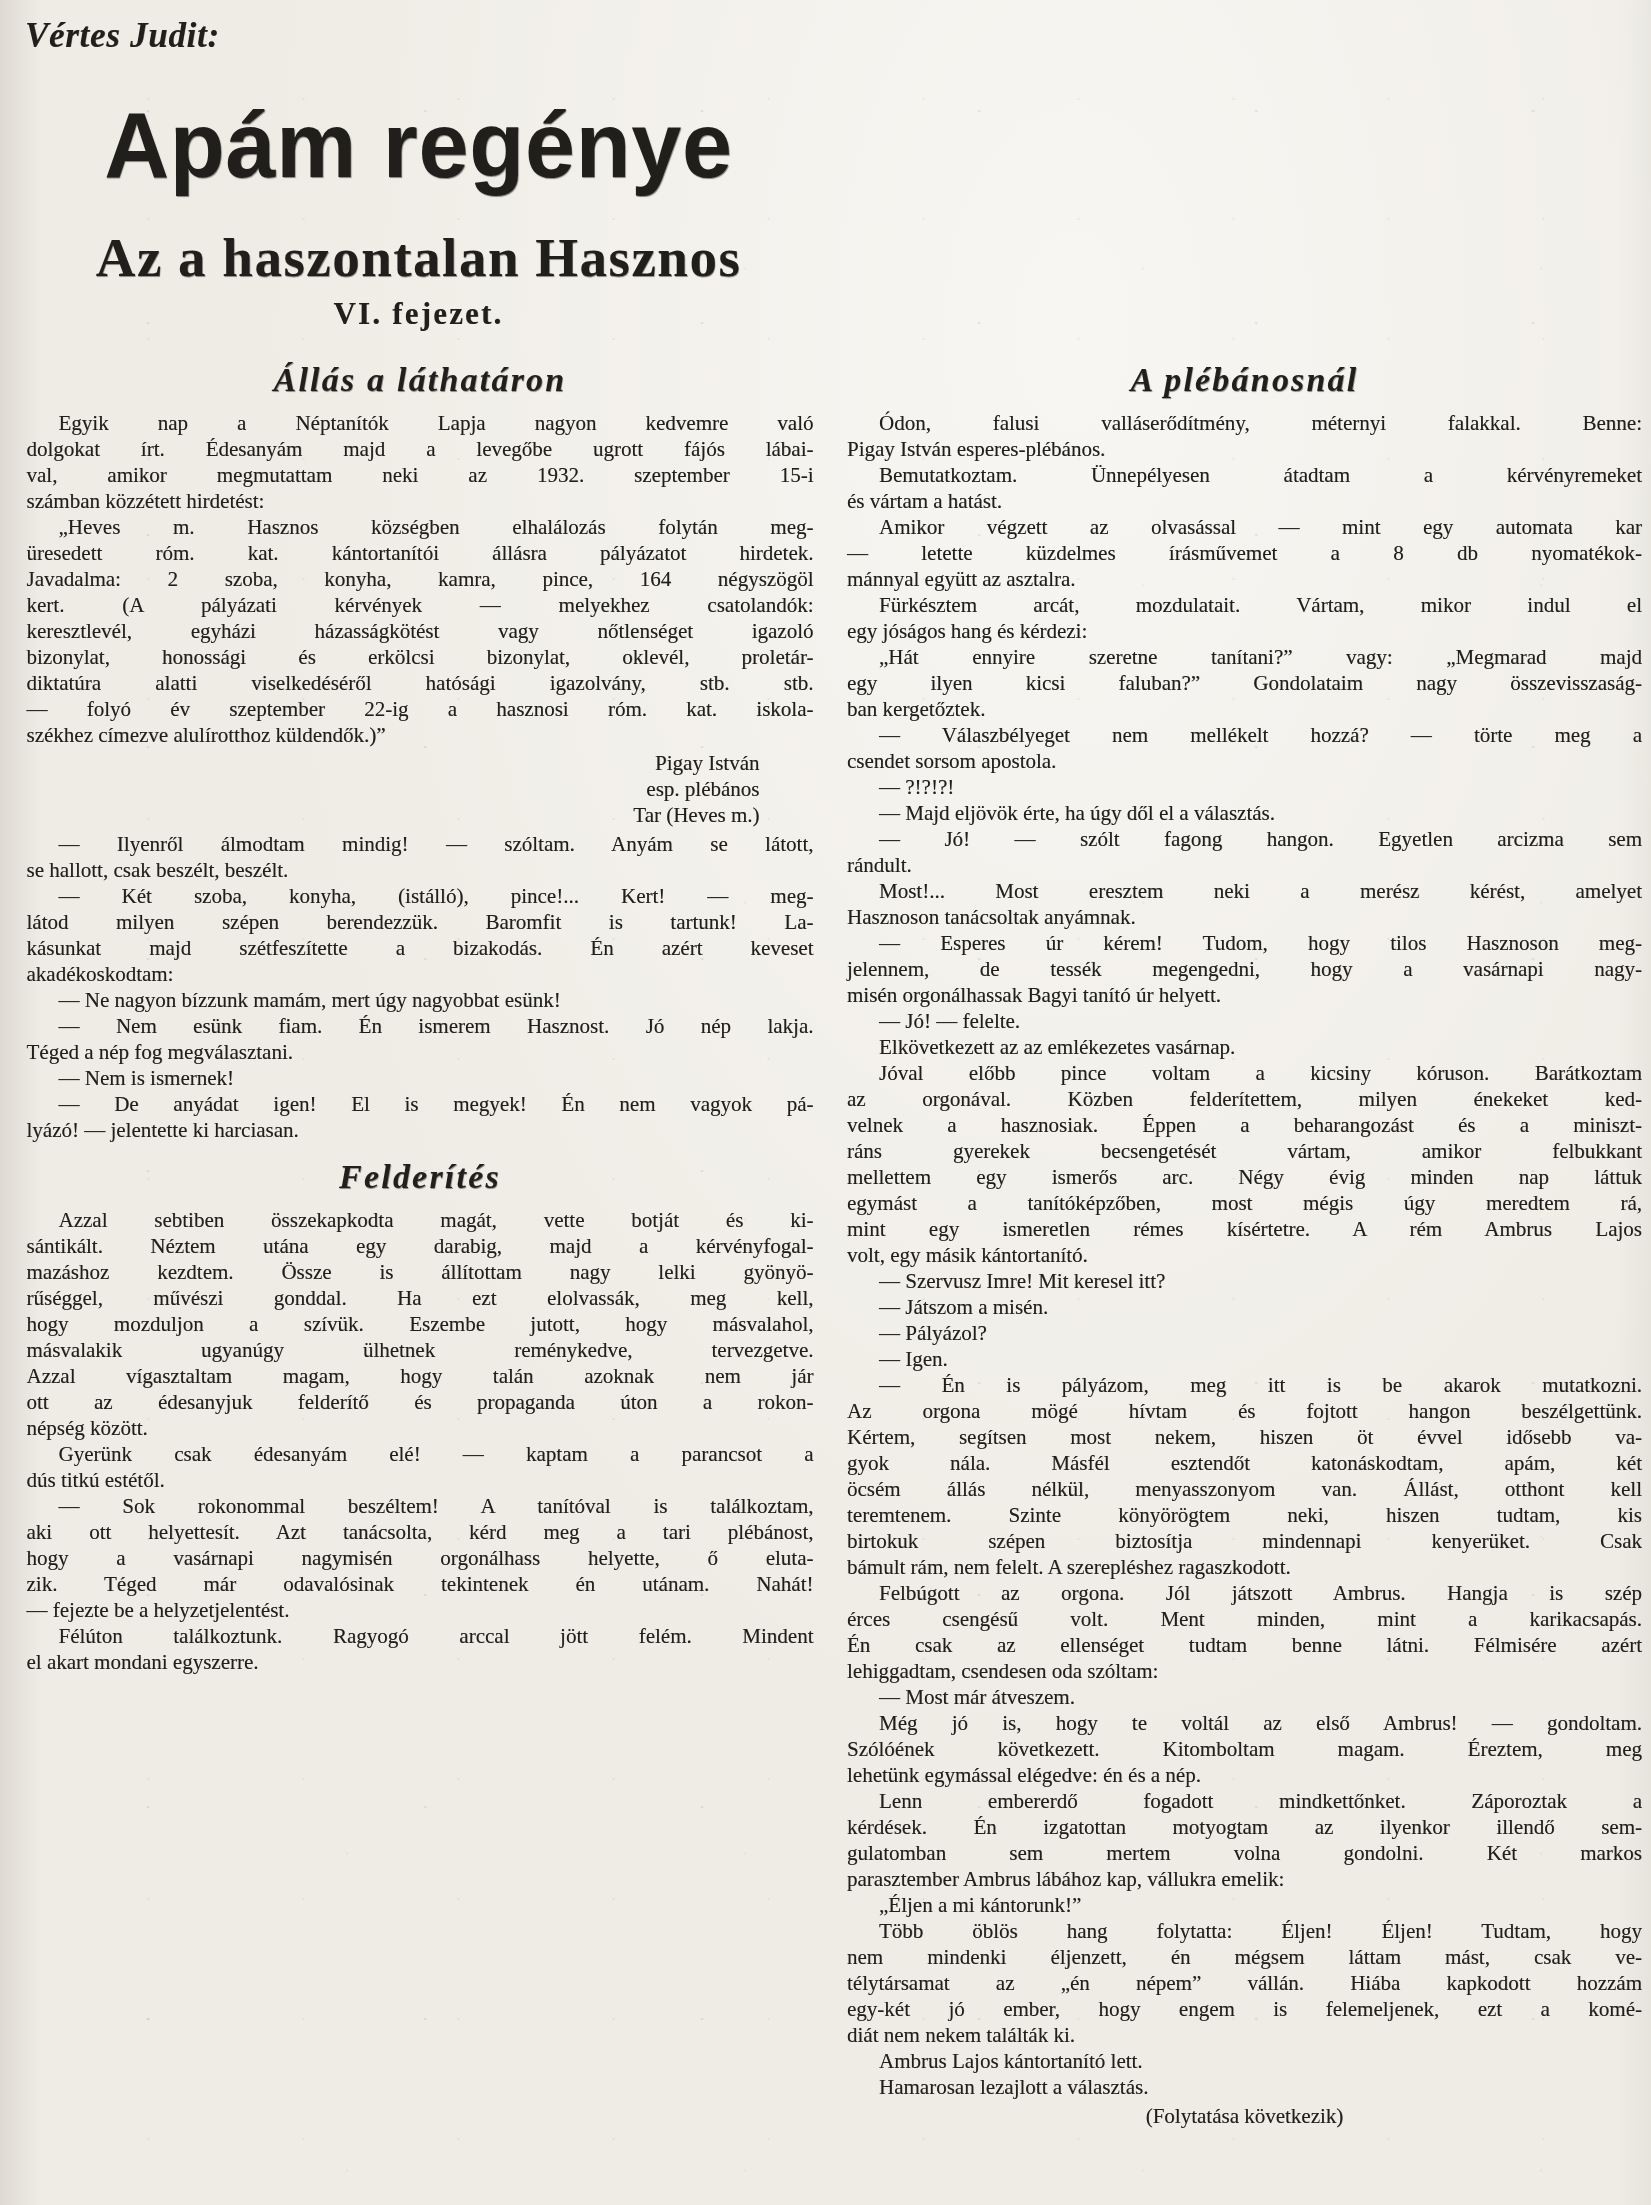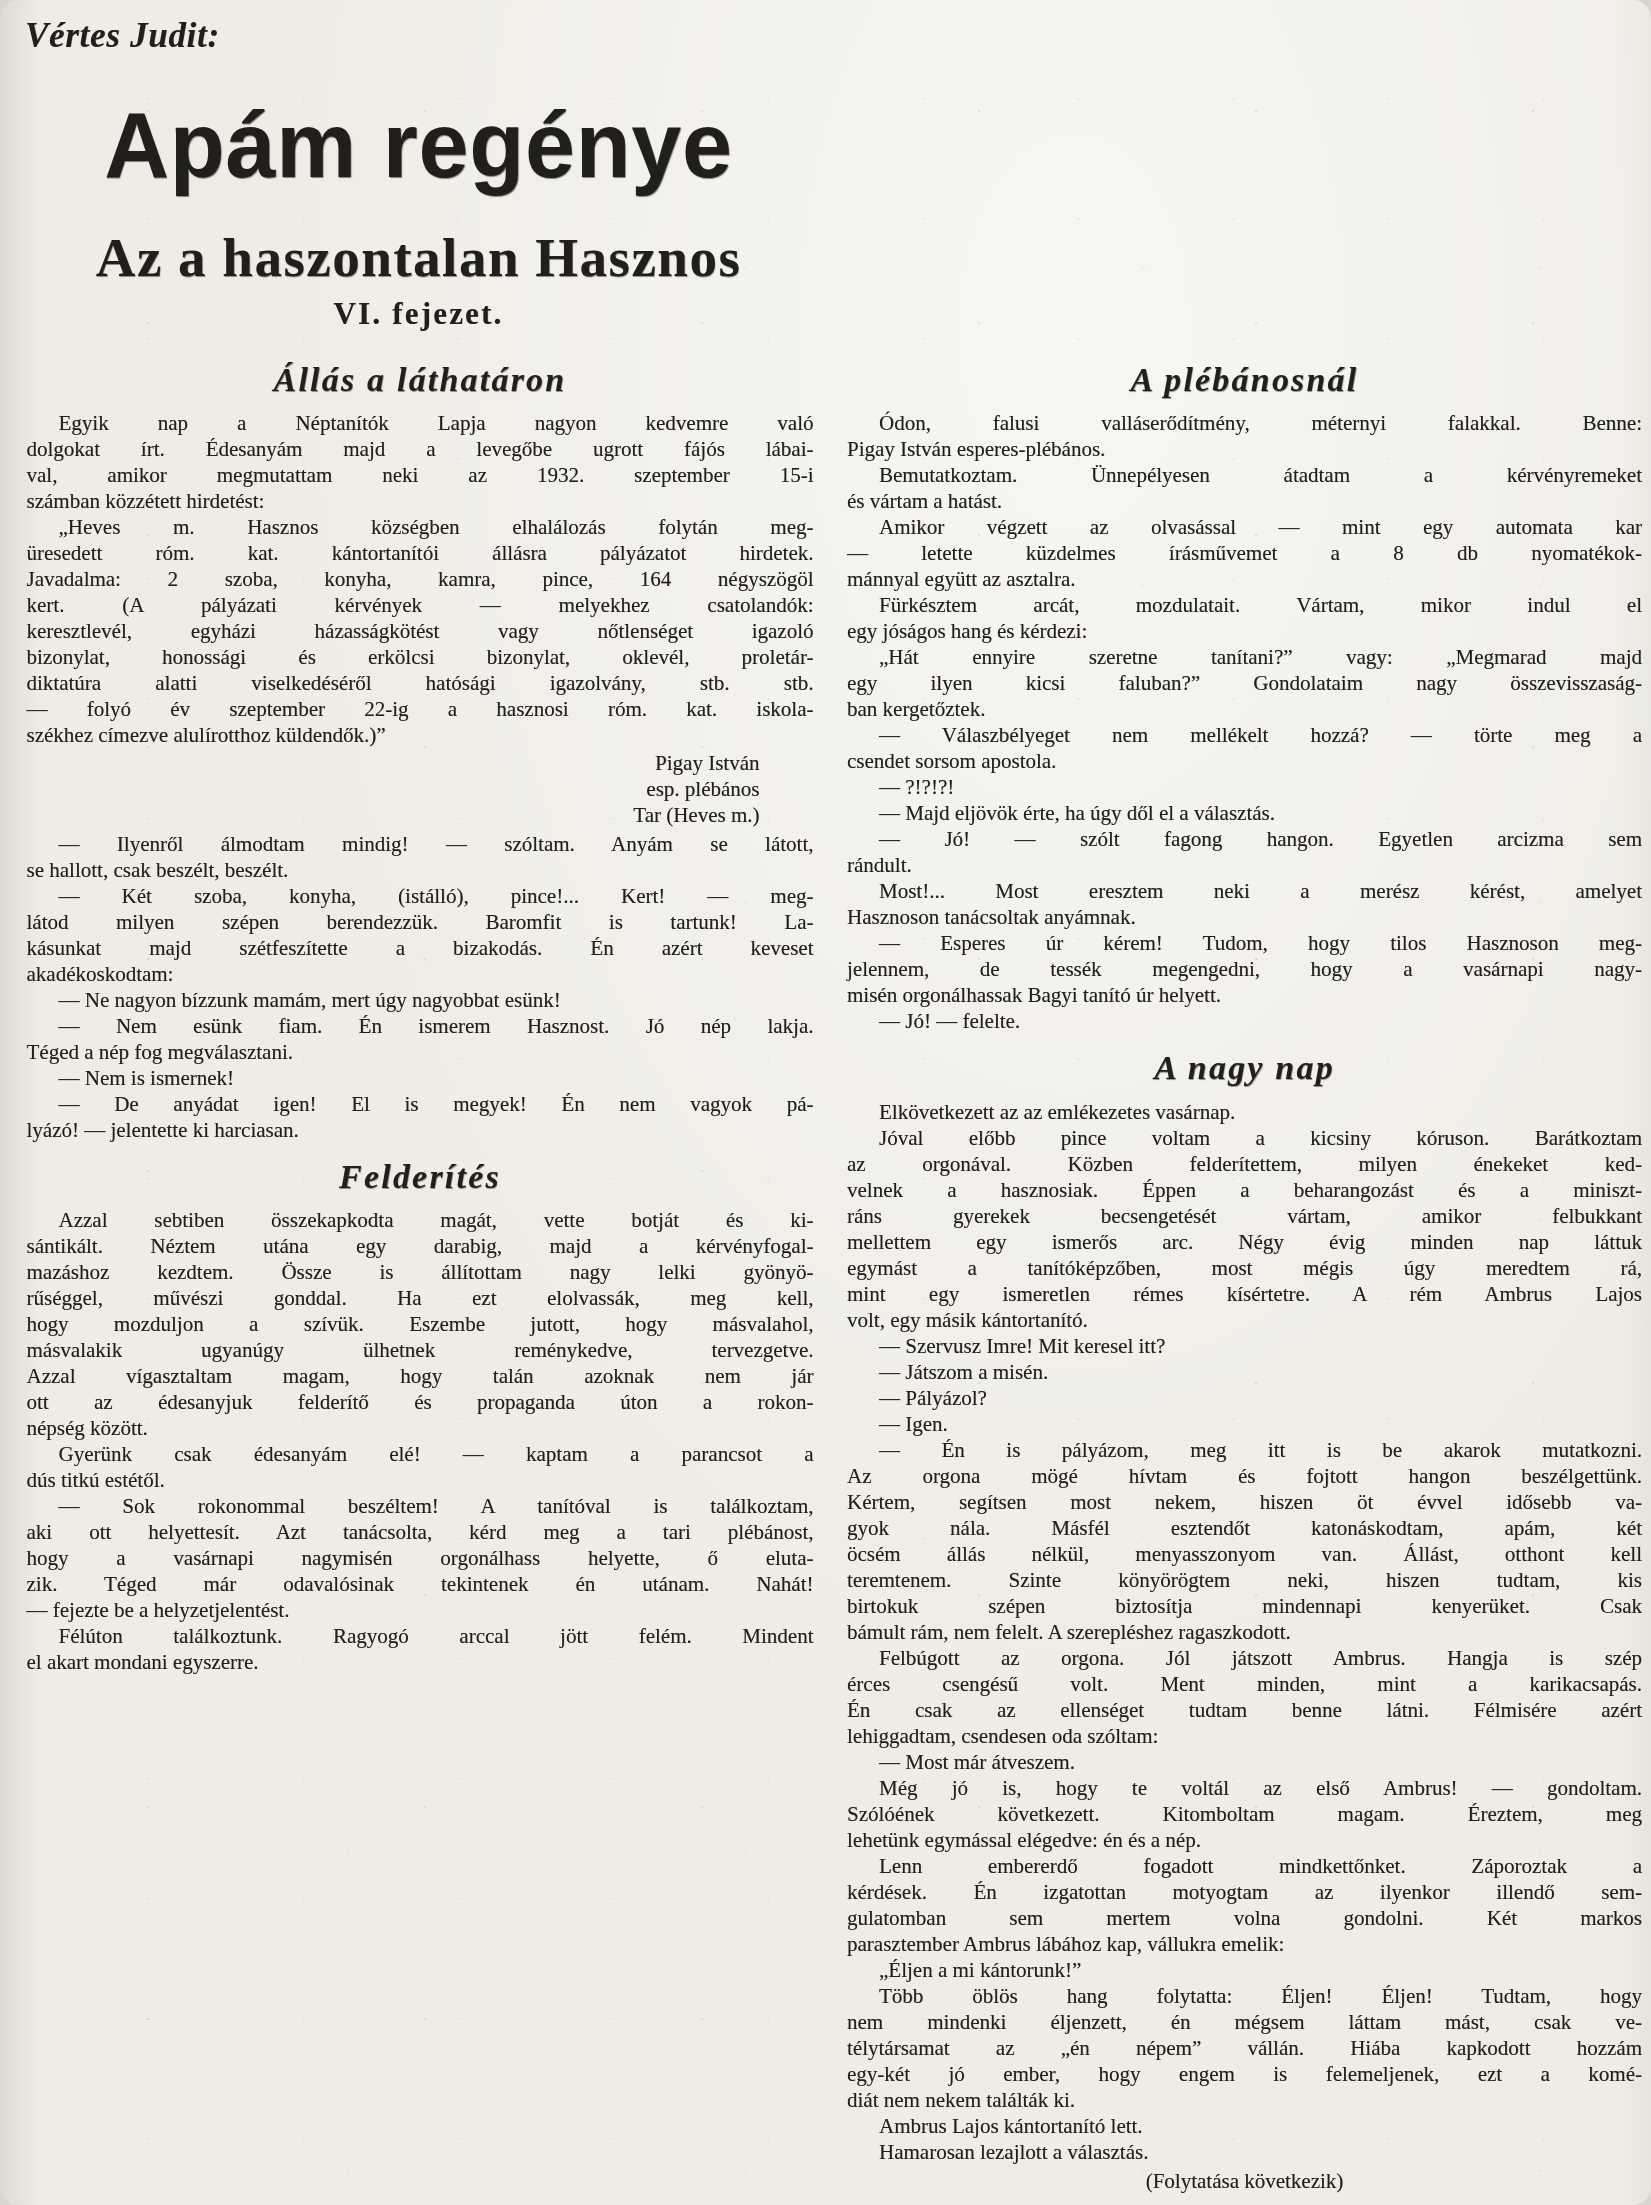--- a/index.html
+++ b/index.html
@@ -8,21 +8,20 @@
     width:1651px; height:2205px;
     margin:0 auto;
     background:
       radial-gradient(ellipse at 65% 15%, rgba(255,255,255,0.55), rgba(255,255,255,0) 55%),
       linear-gradient(90deg, rgba(70,65,58,0.10), rgba(70,65,58,0) 2.5%),
       linear-gradient(270deg, rgba(70,65,58,0.05), rgba(70,65,58,0) 2%),
       #efece5;
     overflow:hidden;
     font-family:"Liberation Serif", "DejaVu Serif", serif;
     color:#211f1c;
-    border-radius:18px;
   }
   
   #page::after {
     content:""; position:absolute; inset:0; pointer-events:none; opacity:.45;
     background-image:
       radial-gradient(rgba(40,38,34,.25) 0.9px, transparent 1.6px),
       radial-gradient(rgba(40,38,34,.16) 0.7px, transparent 1.5px),
       radial-gradient(rgba(40,38,34,.10) 1px, transparent 1.9px);
     background-size: 277px 212px, 155px 120px, 398px 317px;
     background-position: 9.6px 5.1px, 71px 39px, 148px 110px;
@@ -218,23 +217,20 @@
         <div class="line">Hasznoson tanácsoltak anyámnak.</div>
       </div>
       <div class="block p">
         <div class="line">— Esperes úr kérem! Tudom, hogy tilos Hasznoson meg-</div>
         <div class="line">jelennem, de tessék megengedni, hogy a vasárnapi nagy-</div>
         <div class="line">misén orgonálhassak Bagyi tanító úr helyett.</div>
       </div>
       <div class="block p">
         <div class="line">— Jó! — felelte.</div>
       </div>
-      <div class="block heading">
-        <div class="line">A nagy nap</div>
-      </div>
       <div class="block p">
         <div class="line">Elkövetkezett az az emlékezetes vasárnap.</div>
       </div>
       <div class="block p">
         <div class="line">Jóval előbb pince voltam a kicsiny kóruson. Barátkoztam</div>
         <div class="line">az orgonával. Közben felderítettem, milyen énekeket ked-</div>
         <div class="line">velnek a hasznosiak. Éppen a beharangozást és a miniszt-</div>
         <div class="line">ráns gyerekek becsengetését vártam, amikor felbukkant</div>
         <div class="line">mellettem egy ismerős arc. Négy évig minden nap láttuk</div>
         <div class="line">egymást a tanítóképzőben, most mégis úgy meredtem rá,</div>

